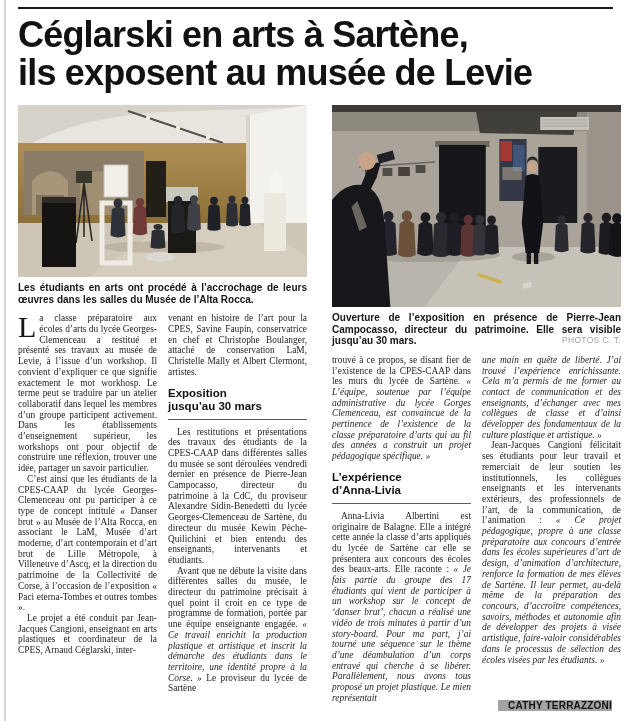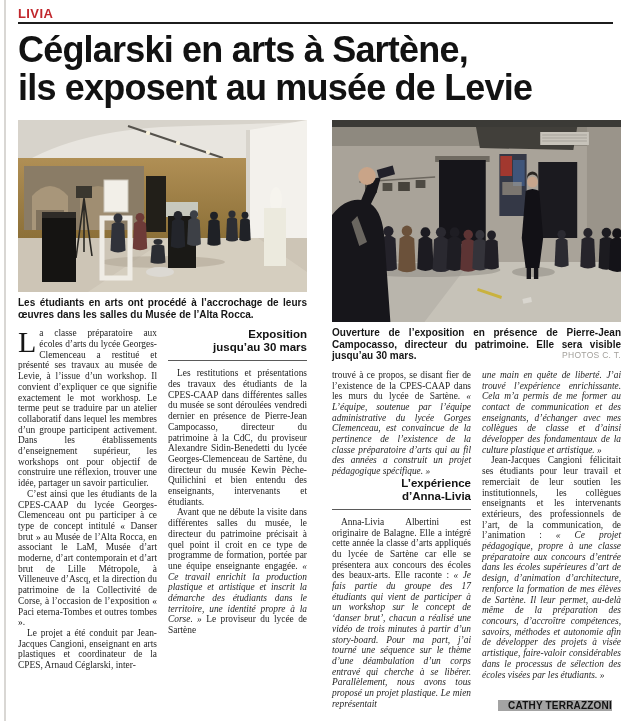--- a/index.html
+++ b/index.html
@@ -45,38 +45,37 @@
   .col p { margin:0; }
   .col p.indent { text-indent:9px; }
   .dropcap {
     float:left; font-size:30px; line-height:26px;
     padding:1px 3px 0 0; color:#161616;
   }
   .italic { font-style:italic; }
   .subhead {
     font-family:"Liberation Sans", sans-serif; font-weight:700;
     font-size:11.5px; line-height:13px; color:#121212;
-    text-align:right;
+    margin-top:9px; text-align:left;
   }
   .subhead-rule { border-bottom:1px solid #5a5a5a; margin:6px 0 7px; }
   .byline {
     position:absolute; right:13px; bottom:10px;
     font-family:"Liberation Sans", sans-serif; font-weight:700;
     font-size:10px; letter-spacing:.2px; color:#121212;
     background:#a3a3a3; padding-left:10px;
   }
 </style>
 </head>
 <body>
 
 <div class="page">
   <div class="edge-rule"></div>
   <div class="content">
 
-    <div class="kicker">LIVIA</div>
     <div class="kicker-rule"></div>
 
     <h1 class="headline"><span>Céglarski en arts à Sartène,</span><br><span>ils exposent au musée de Levie</span></h1>
 
     <div class="photos-body">
 
       <div class="half-a">
         <div class="photo photo-a">
           <svg viewBox="0 0 289 172" preserveAspectRatio="none">
             <defs>
@@ -141,20 +140,21 @@
         </div>
         <div class="caption"><span>Les étudiants en arts ont procédé à l’accrochage de leurs œuvres dans les salles du Musée de l’Alta Rocca.</span></div>
 
         <div class="cols">
           <div class="col">
             <p><span class="dropcap">L</span><span>a classe préparatoire aux écoles d’arts du lycée Georges-Clemenceau a restitué et présenté ses travaux au musée de Levie, à l’issue d’un workshop. Il convient d’expliquer ce que signifie exactement le mot workhosp. Le terme peut se traduire par un atelier collaboratif dans lequel les membres d’un groupe participent activement. Dans les établissements d’enseignement supérieur, les workshops ont pour objectif de construire une réflexion, trouver une idée, partager un savoir particulier.</span></p>
             <p class="indent">C’est ainsi que les étudiants de la CPES-CAAP du lycée Georges-Clemenceau ont pu participer à ce type de concept intitulé « Danser brut » au Musée de l’Alta Rocca, en associant le LaM, Musée d’art moderne, d’art contemporain et d’art brut de Lille Métropole, à Villeneuve d’Ascq, et la direction du patrimoine de la Collectivité de Corse, à l’occasion de l’exposition « Paci eterna-Tombes et outres tombes ».</p>
             <p class="indent">Le projet a été conduit par Jean-Jacques Cangioni, enseignant en arts plastiques et coordinateur de la CPES, Arnaud Céglarski, inter-</p>
           </div>
           <div class="col">
+            <p>venant en histoire de l’art pour la CPES, Savine Faupin, conservatrice en chef et Christophe Boulanger, attaché de conservation LaM, Christelle Mally et Albert Clermont, artistes.</p>
             <div class="subhead"><span>Exposition</span><br><span>jusqu’au 30 mars</span></div>
             <div class="subhead-rule"></div>
             <p class="indent">Les restitutions et présentations des travaux des étudiants de la CPES-CAAP dans différentes salles du musée se sont déroulées vendredi dernier en présence de Pierre-Jean Campocasso, directeur du patrimoine à la CdC, du proviseur Alexandre Sidin-Benedetti du lycée Georges-Clemenceau de Sartène, du directeur du musée Kewin Pèche-Quilichini et bien entendu des enseignants, intervenants et étudiants.</p>
             <p class="indent"><span>Avant que ne débute la visite dans différentes salles du musée, le directeur du patrimoine précisait à quel point il croit en ce type de programme de formation, portée par une équipe enseignante engagée. </span><span class="italic">« Ce travail enrichit la production plastique et artistique et inscrit la démarche des étudiants dans le territoire, une identité propre à la Corse. »</span><span> Le proviseur du lycée de Sartène</span></p>
           </div>
         </div>
       </div>
 
       <div class="half-b">
         <div class="photo photo-b">

